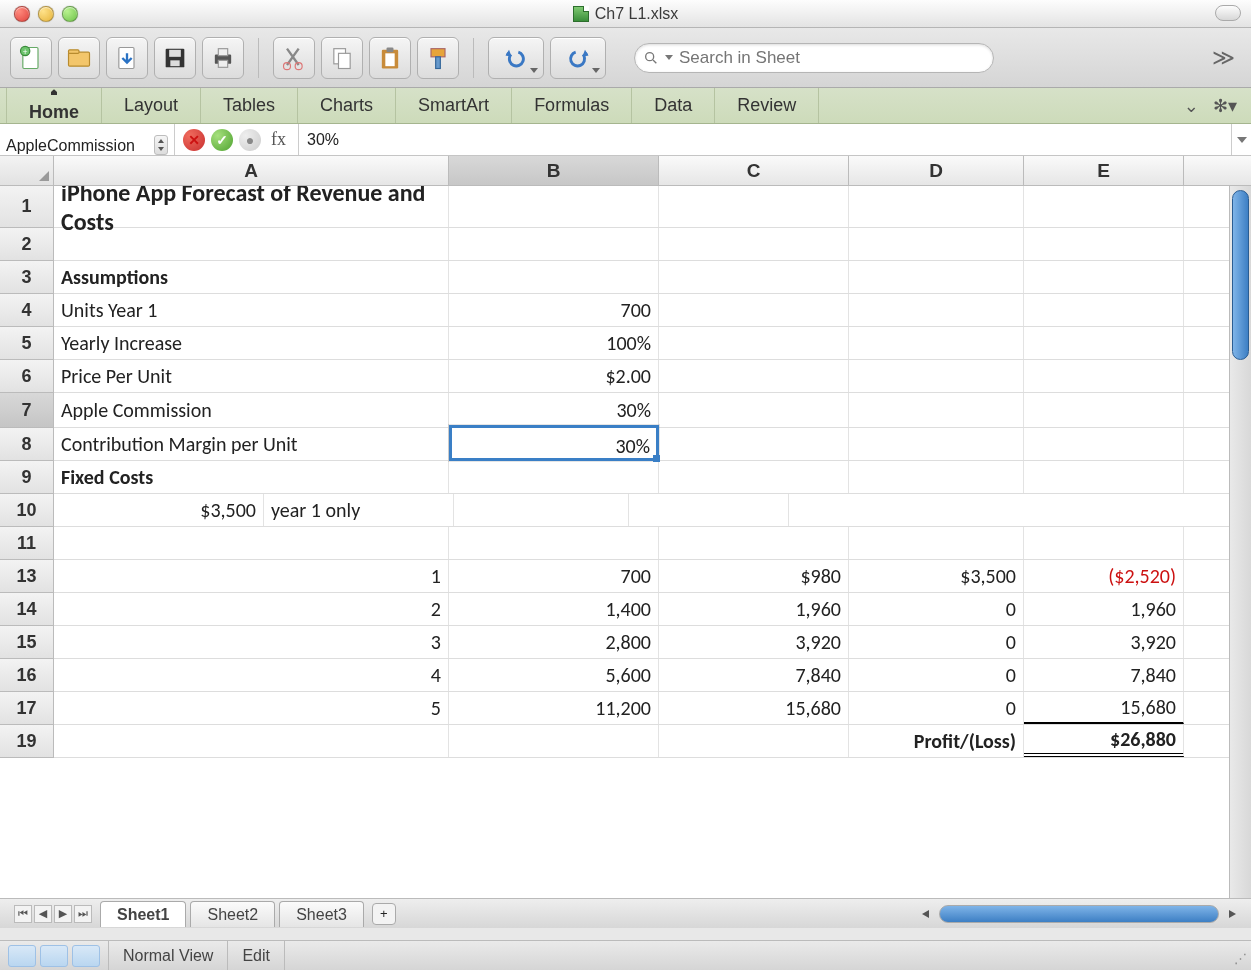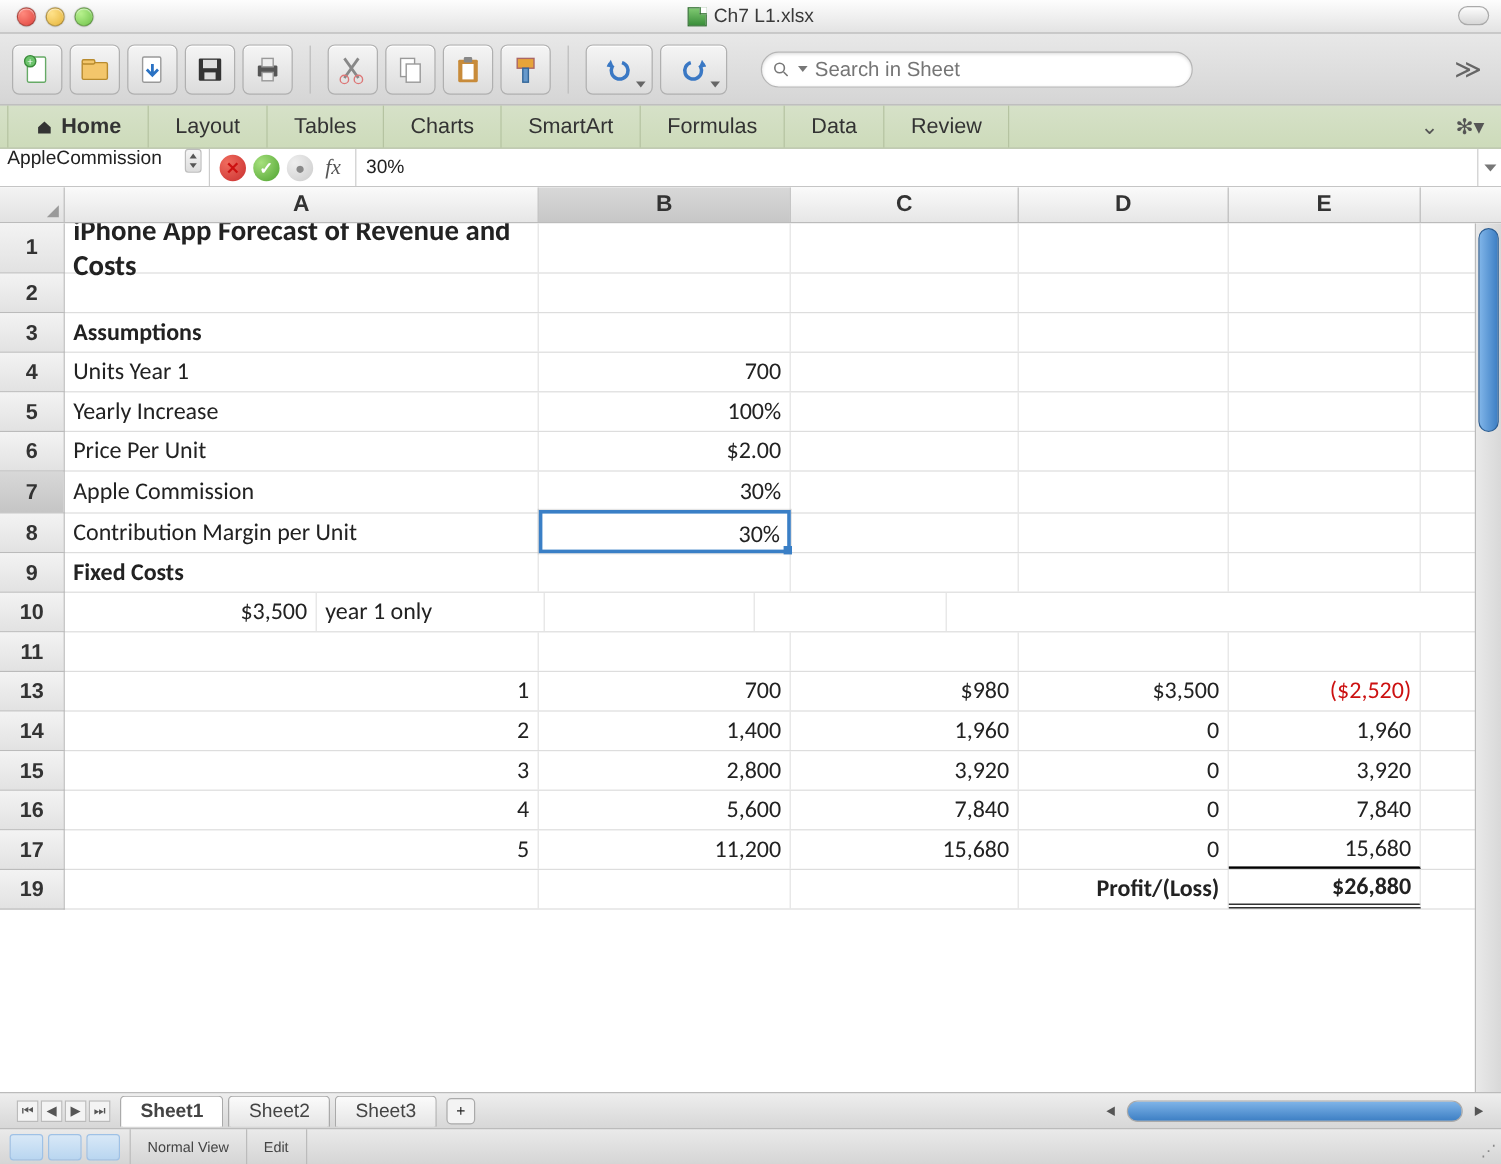--- a/index.html
+++ b/index.html
@@ -90,43 +90,43 @@
     background: linear-gradient(#d6e1c8,#cddbba);
     border-bottom:1px solid #a5b58f;
     display:flex; align-items:stretch;
     padding-left:6px;
   }
   .rtab{
     padding:0 22px; display:flex; align-items:center; gap:6px;
     font-size:18px; color:#333; border-right:1px solid #b5c3a1;
     cursor:pointer;
   }
-  .rtab.first{border-left:1px solid #b5c3a1;}
+  .rtab.first{border-left:1px solid #b5c3a1;flex-direction:column;}
   .rtab .home-ic{width:16px;height:14px;}
   .ribbon-end{margin-left:auto; display:flex; align-items:center; gap:14px; padding-right:14px;}
   .ribbon-end span{font-size:18px;color:#555;}
 
   
   .fbar{
     height:32px; background:#fff; border-bottom:1px solid #c5c5c5;
     display:flex; align-items:center; font-size:16px;
   }
   .namebox{
     width:175px; padding:0 6px; border-right:1px solid #ccc;
-    display:flex; align-items:flex-start; justify-content:space-between; height:100%;
+    display:flex; align-items:flex-end; justify-content:space-between; height:100%;
   }
   .stepper{width:14px;height:20px;background:linear-gradient(#f5f5f5,#ddd);border:1px solid #bdbdbd;border-radius:3px;position:relative;}
   .stepper::before{content:"";position:absolute;left:3px;top:3px;border-left:3px solid transparent;border-right:3px solid transparent;border-bottom:4px solid #555;}
   .stepper::after{content:"";position:absolute;left:3px;bottom:3px;border-left:3px solid transparent;border-right:3px solid transparent;border-top:4px solid #555;}
   .fbtns{display:flex;align-items:center;gap:6px;padding:0 8px;border-right:1px solid #ccc;height:100%;}
   .circ{width:22px;height:22px;border-radius:50%;display:flex;align-items:center;justify-content:center;color:#fff;font-weight:bold;font-size:14px;}
   .circ.red{background:radial-gradient(circle at 30% 30%,#f06c5e,#c92f2f);}
   .circ.grn{background:radial-gradient(circle at 30% 30%,#a6e07d,#4ea22f);}
   .circ.gray{background:radial-gradient(circle at 30% 30%,#eee,#ccc);color:#888;}
-  .fx{font-style:italic;font-family:"Times New Roman",serif;font-size:18px;color:#555;padding:0 4px;}
+  .fx{font-family:"Times New Roman",serif;font-size:18px;color:#555;padding:0 4px;}
   .fcontent{flex:1;padding:0 8px;}
   .fdrop{width:20px;border-left:1px solid #ccc;height:100%;display:flex;align-items:center;justify-content:center;}
   .fdrop::after{content:"";border-left:5px solid transparent;border-right:5px solid transparent;border-top:6px solid #777;}
 
   
   .sheet-wrap{flex:1;display:flex;flex-direction:column;background:#fff;position:relative;overflow:hidden;}
   .colhdr{
     height:30px;background:linear-gradient(#fafafa,#e6e6e6);
     display:flex;border-bottom:1px solid #bbb;
   }
@@ -209,21 +209,21 @@
     border-top:4px solid transparent;border-bottom:4px solid transparent;
   }
   .hscrollbar::before{left:-18px;border-right:7px solid #555;}
   .hscrollbar::after{right:-18px;border-left:7px solid #555;}
   .grip{position:absolute;right:4px;bottom:4px;color:#888;}
 
   
   .status{
     height:30px;background:linear-gradient(#eaeaea,#d5d5d5);
     border-top:1px solid #bbb;display:flex;align-items:center;
-    font-size:12px;color:#444;
+    font-size:16px;color:#444;margin-top:12px;
   }
   .viewbtns{display:flex;gap:4px;padding:0 8px;border-right:1px solid #bbb;height:100%;align-items:center;}
   .vbtn{width:28px;height:22px;border:1px solid #9ec1e6;background:linear-gradient(#d8e8f7,#b9d6f0);border-radius:3px;}
   .status .seg{padding:0 14px;border-right:1px solid #bbb;height:100%;display:flex;align-items:center;}
 </style>
 </head>
 <body>
 
 <div class="titlebar">
   <div class="traffic">

